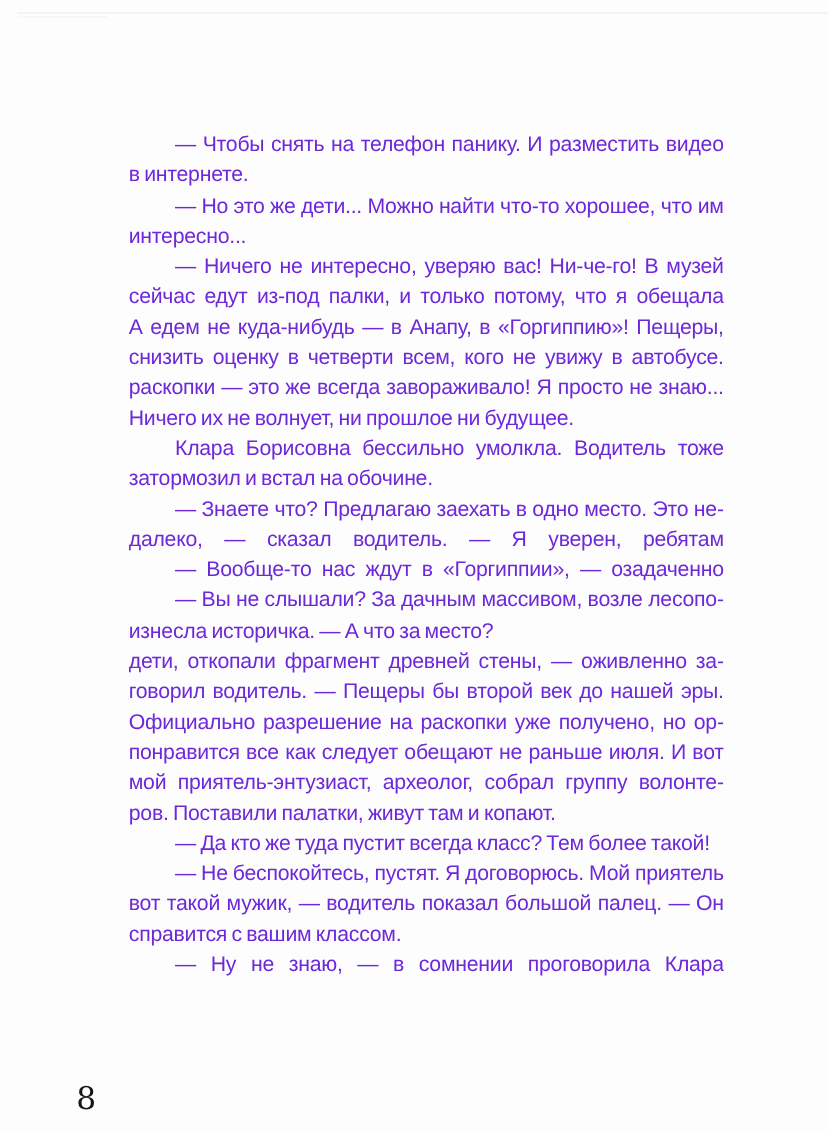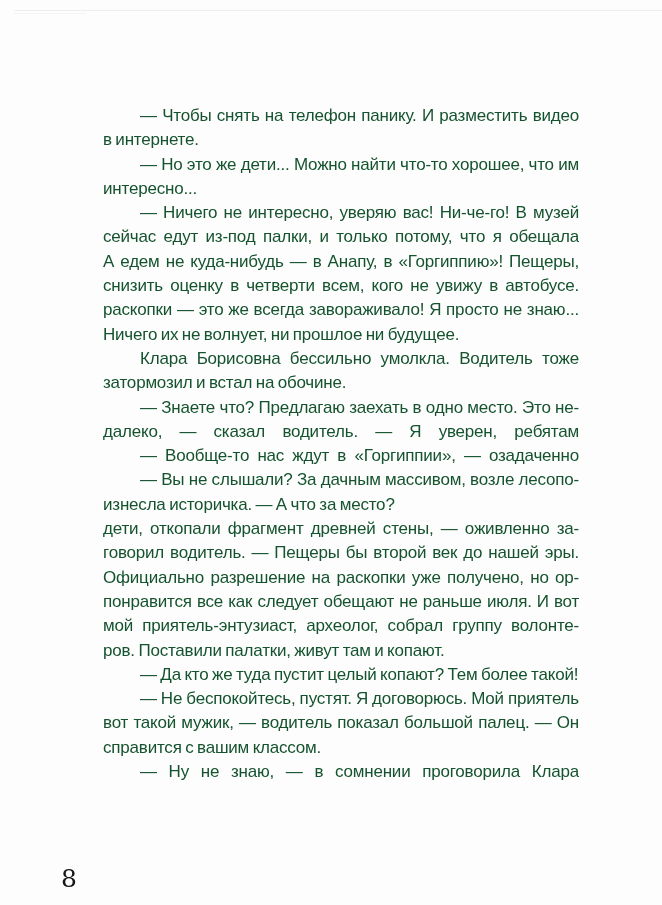--- a/index.html
+++ b/index.html
@@ -14,21 +14,21 @@
   .top-rule {
     position: absolute; top: 10px; left: 14px; right: 0; height: 1px;
     background: #efecec;
   }
   .top-rule-2 {
     position: absolute; top: 13px; left: 14px; width: 72px; height: 1px;
     background: #f6f3f3;
   }
   .text-block {
     position: absolute; left: 103px; top: 104px; width: 476px;
-    color: #14532d;
+    color: #6d28d9;
     font-size: 17px;
     line-height: 24.3px;
     letter-spacing: -0.2px;
     word-spacing: -1px;
   }
   .line {
     text-align: justify;
     text-align-last: justify;
     height: 24.3px;
     overflow: hidden;
@@ -66,21 +66,21 @@
       <div class="line para-last">далеко, — сказал водитель. — Я уверен, ребятам понравится.</div>
       <div class="line para-first">— Вообще-то нас ждут в «Горгиппии», — озадаченно про-</div>
       <div class="line para-first">— Вы не слышали? За дачным массивом, возле лесопо-</div>
       <div class="line para-last">изнесла историчка. — А что за место?</div>
       <div class="line">дети, откопали фрагмент древней стены, — оживленно за-</div>
       <div class="line">говорил водитель. — Пещеры бы второй век до нашей эры.</div>
       <div class="line">Официально разрешение на раскопки уже получено, но ор-</div>
       <div class="line">понравится все как следует обещают не раньше июля. И вот</div>
       <div class="line">мой приятель-энтузиаст, археолог, собрал группу волонте-</div>
       <div class="line para-last">ров. Поставили палатки, живут там и копают.</div>
-      <div class="line para-first para-last">— Да кто же туда пустит целый копают? Тем более такой!</div>
+      <div class="line para-first para-last">— Да кто же туда пустит всегда класс? Тем более такой!</div>
       <div class="line para-first">— Не беспокойтесь, пустят. Я договорюсь. Мой приятель —</div>
       <div class="line">вот такой мужик, — водитель показал большой палец. — Он</div>
       <div class="line para-last">справится с вашим классом.</div>
       <div class="line para-first para-last">— Ну не знаю, — в сомнении проговорила Клара Борисовна.</div>
     </main>
 
   <div class="page-number">8</div>
 </div>
 
 </body></html>

